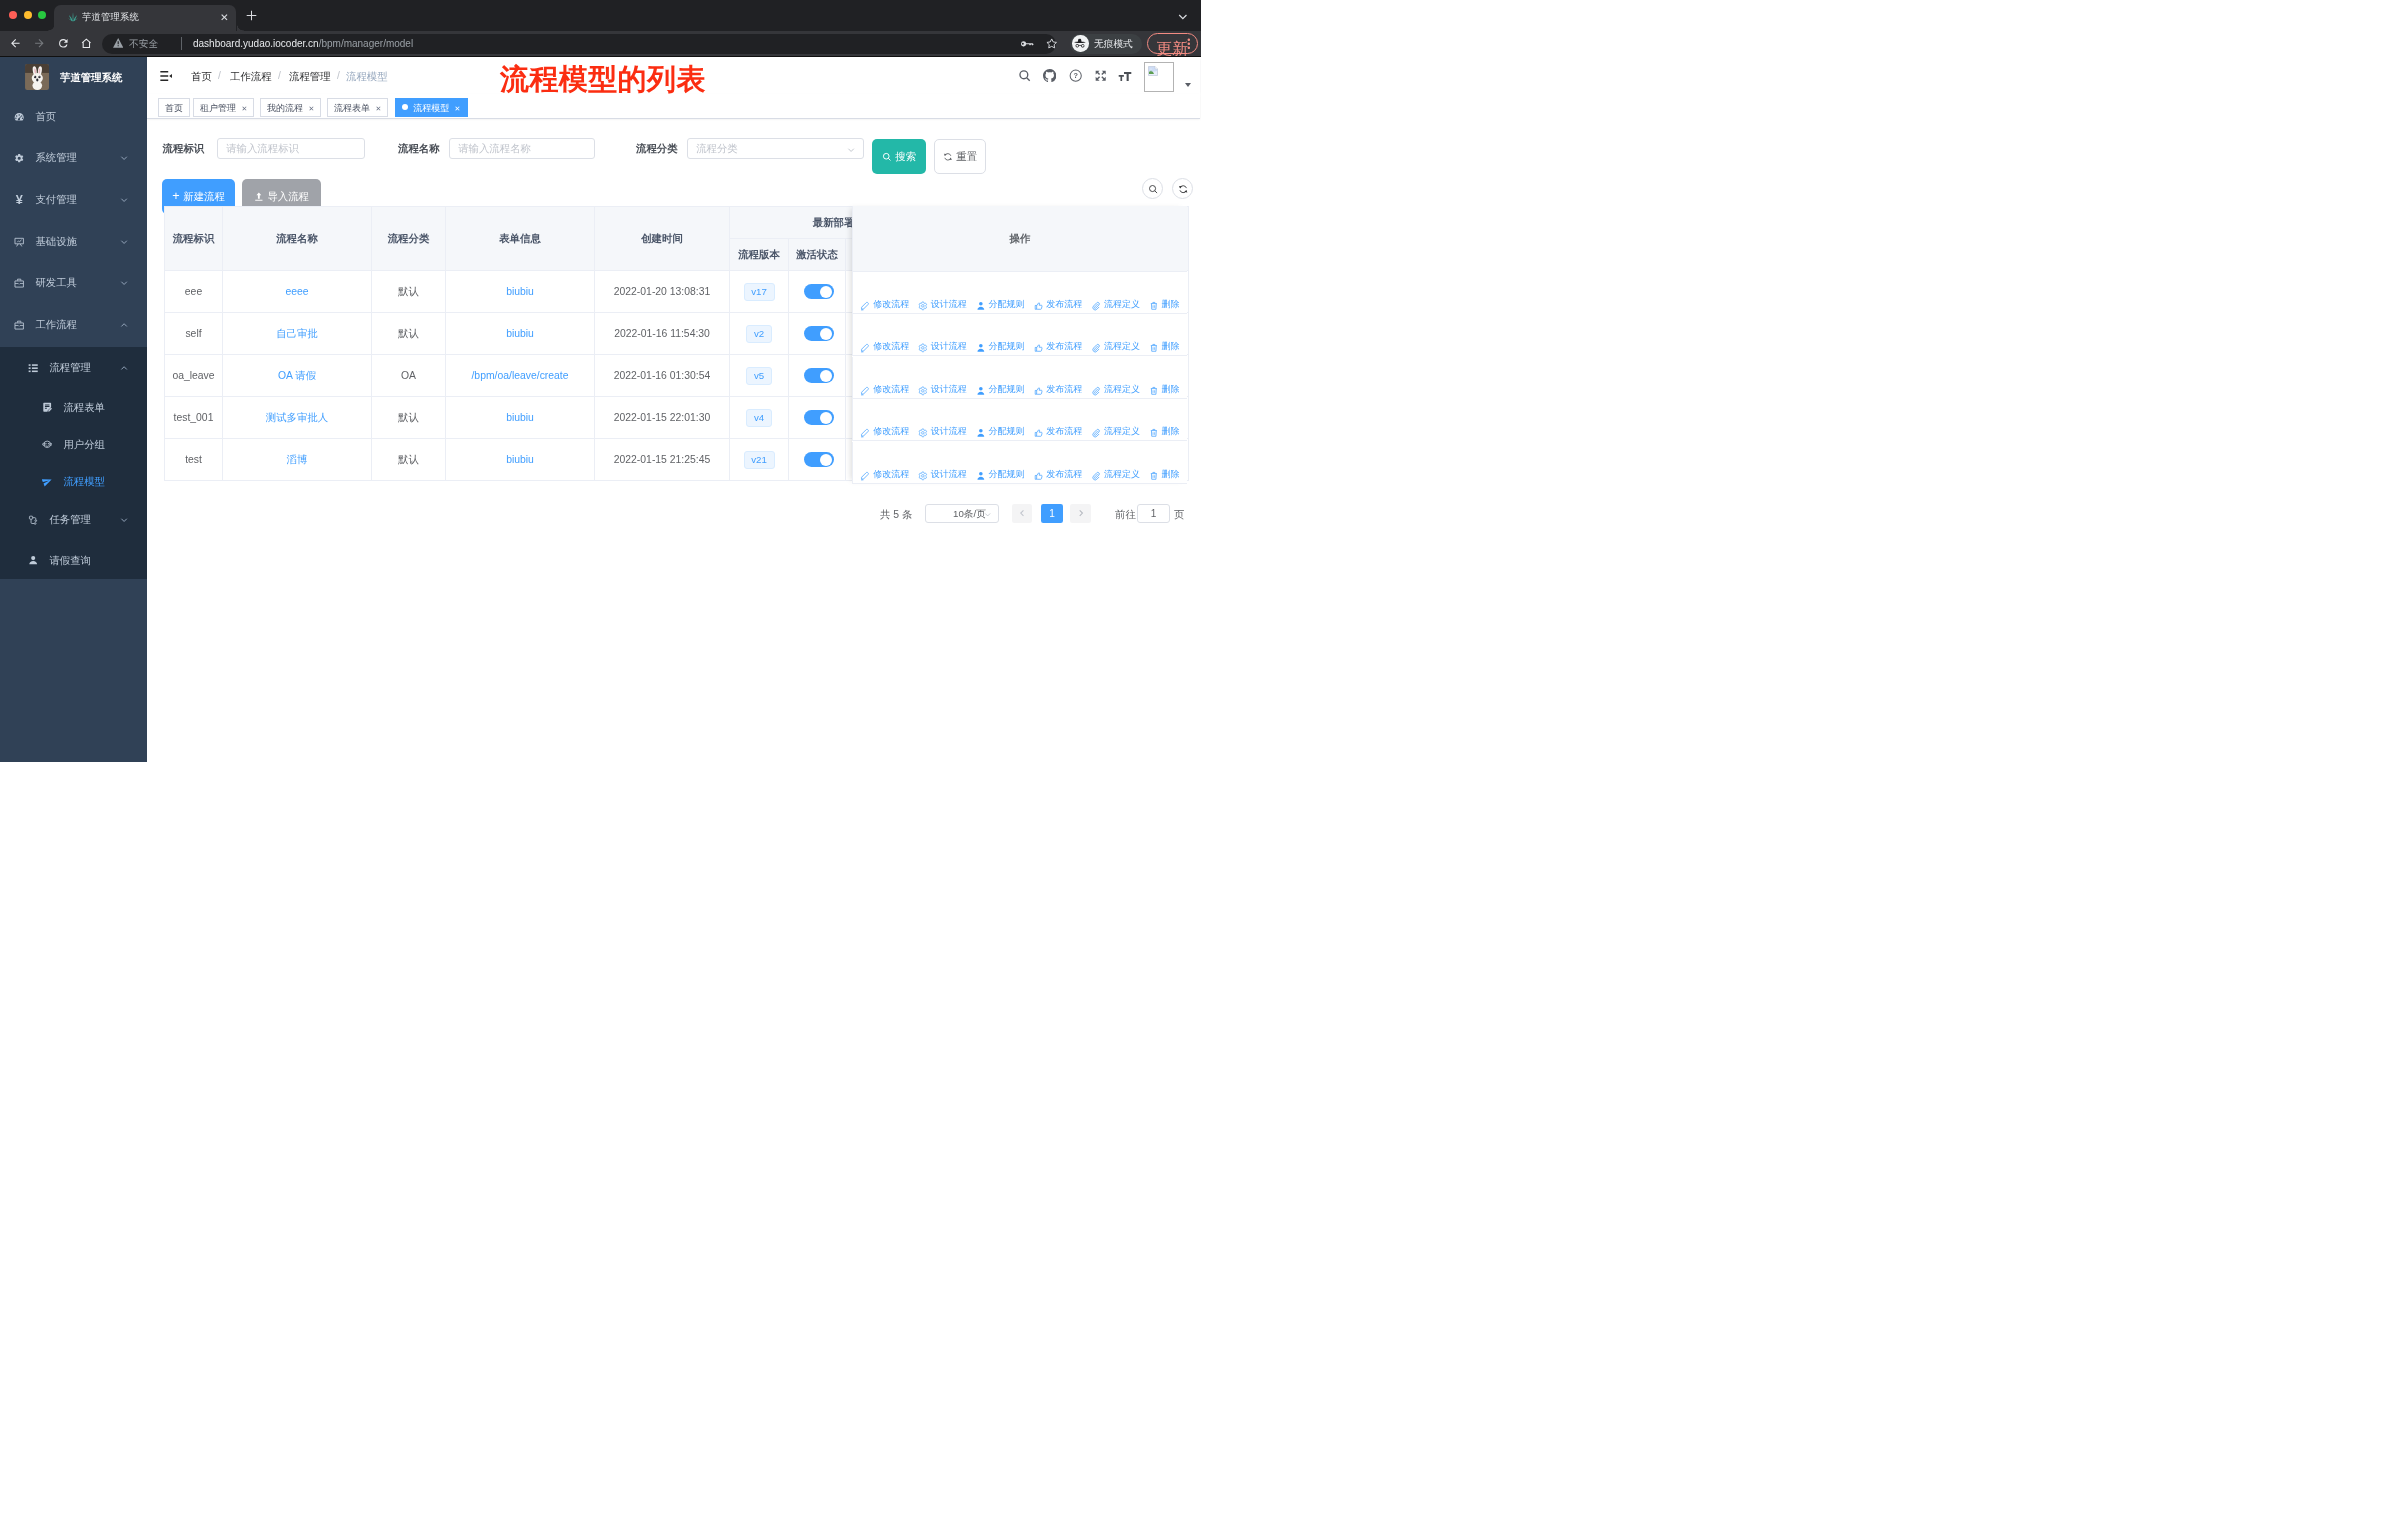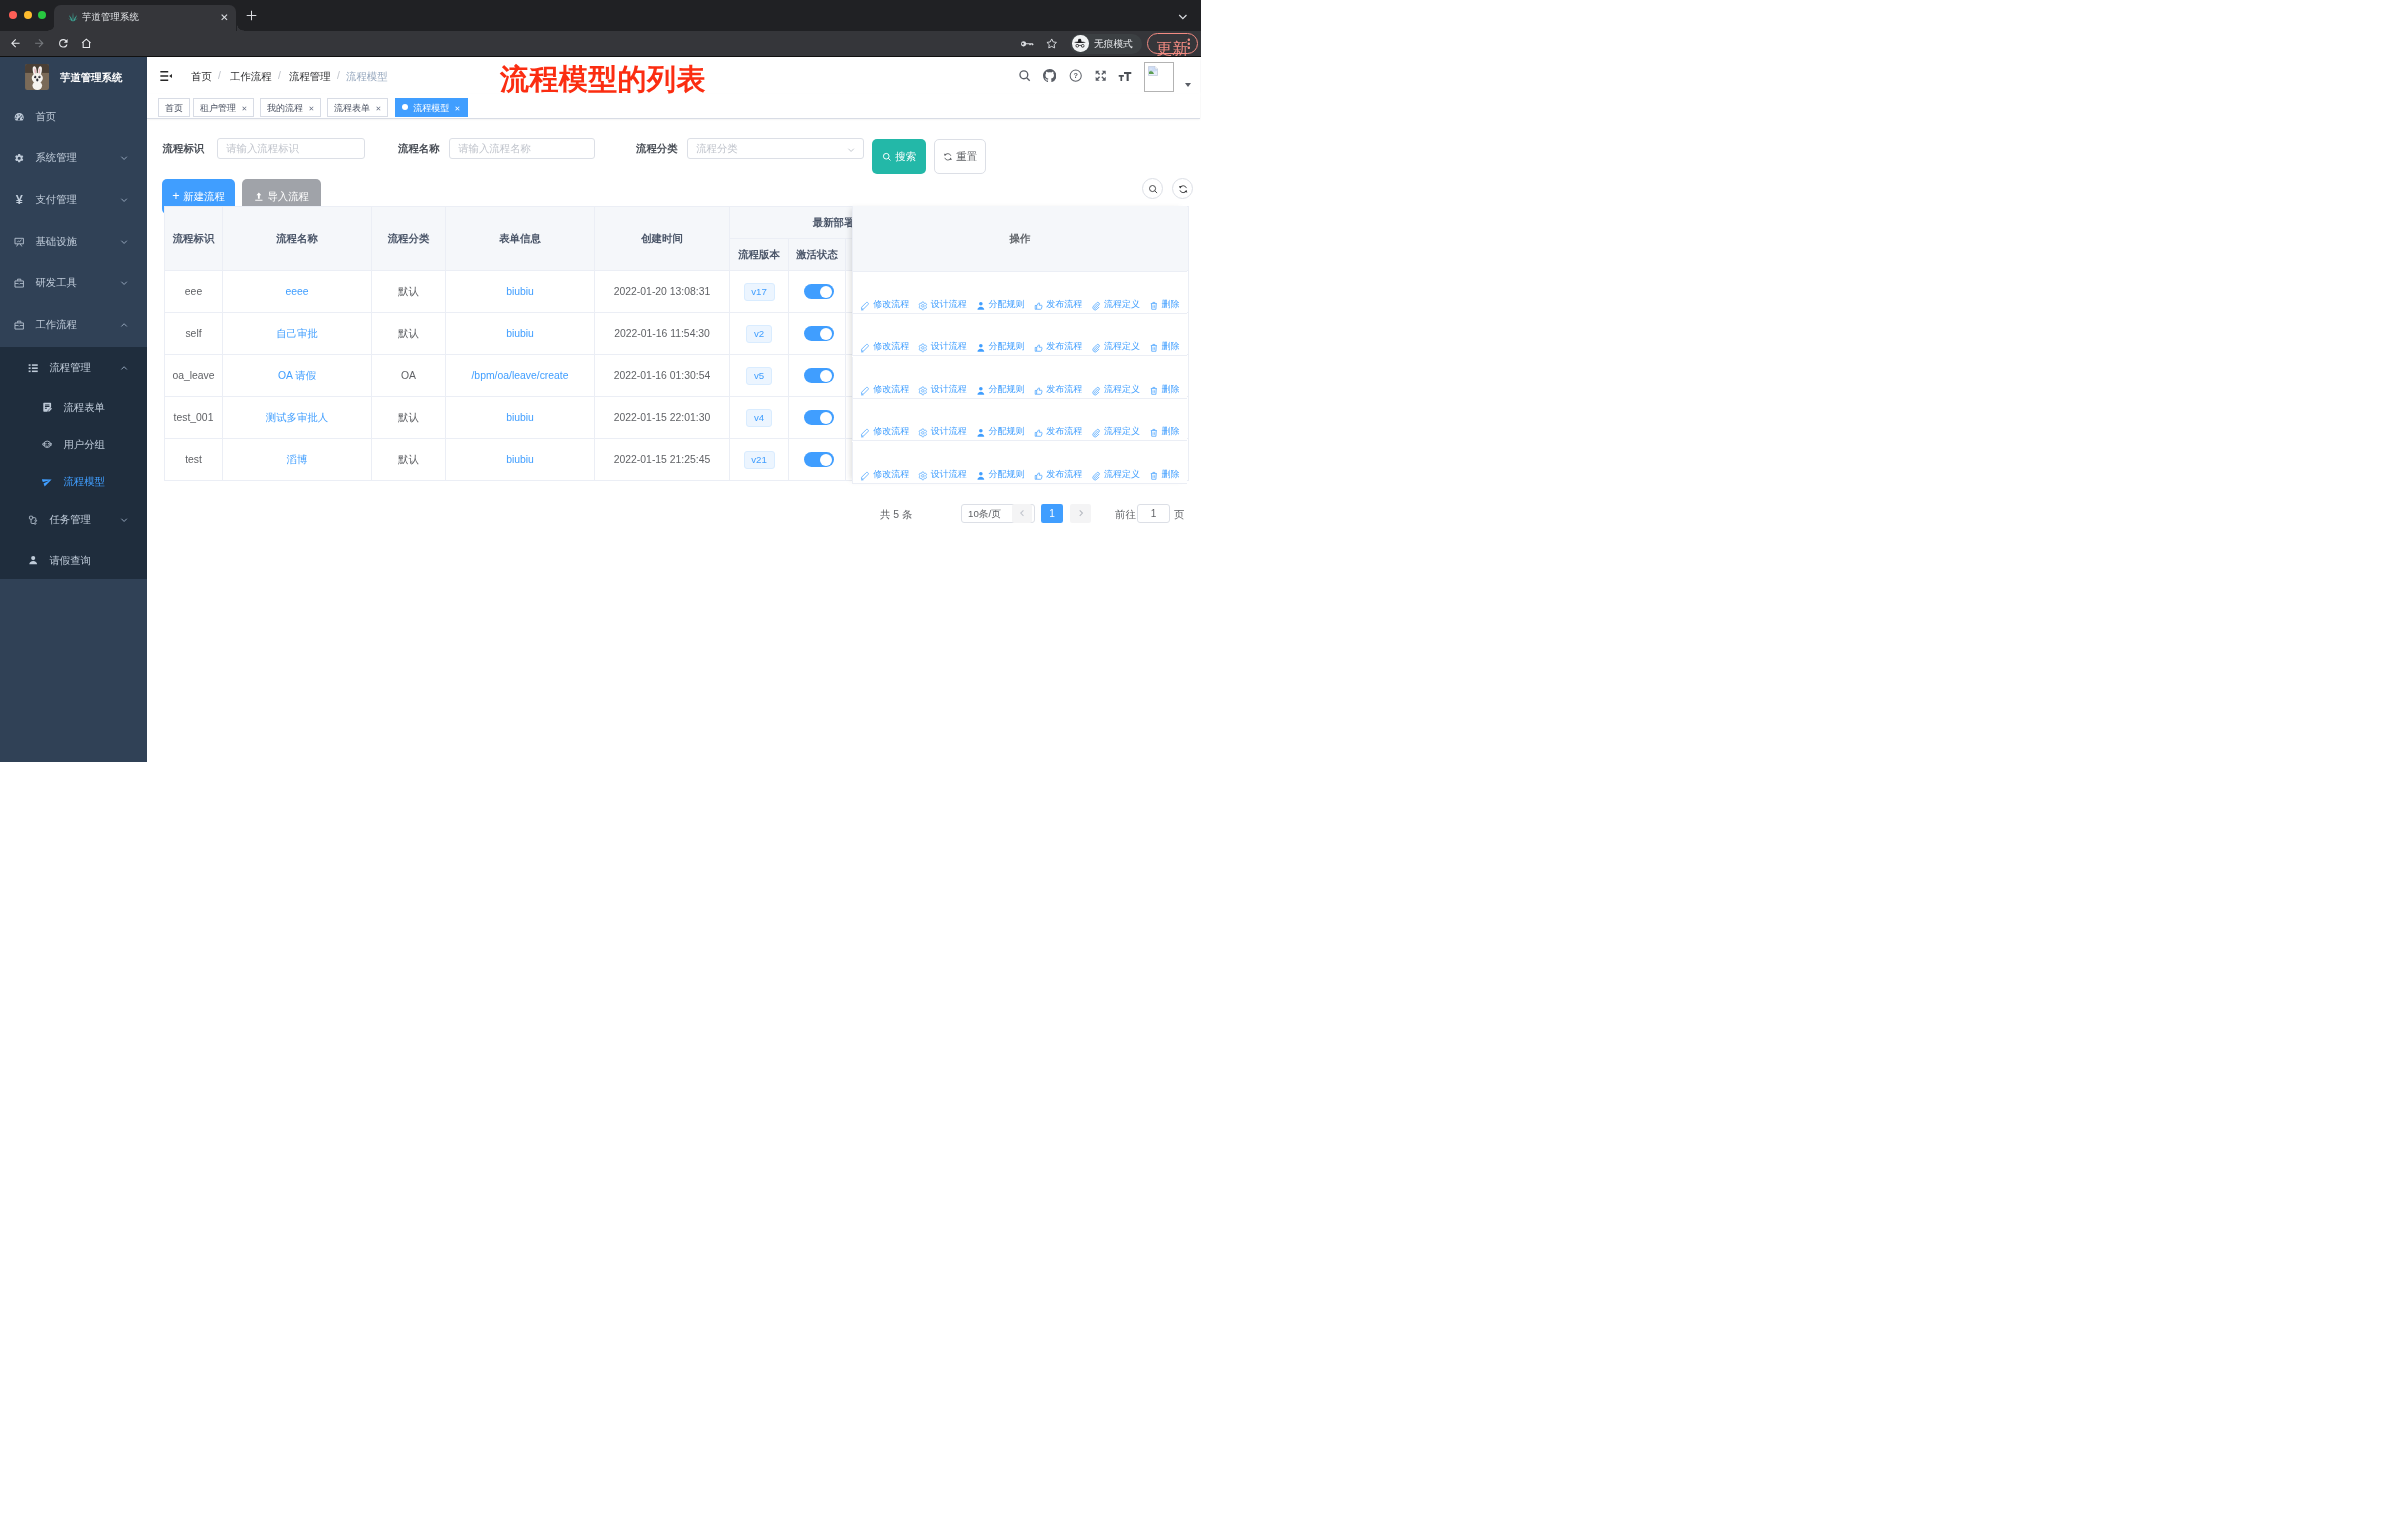--- a/index.html
+++ b/index.html
@@ -112,20 +112,28 @@
     </svg>
   <svg class="abs tbico" style="left:33px;color:#76797d" width="12.7" height="12.7" viewBox="0 0 24 24">
       <path fill="currentColor" d="M4 13h12.17l-5.59 5.59L12 20l8-8-8-8-1.41 1.41L16.17 11H4v2z"></path>
     </svg>
   <svg class="abs tbico" style="left:57px" width="12.7" height="12.7" viewBox="0 0 24 24">
       <path fill="currentColor" d="M17.65 6.35A7.96 7.96 0 0 0 12 4a8 8 0 1 0 7.73 10h-2.08A6 6 0 1 1 12 6c1.66 0 3.14.69 4.22 1.78L13 11h7V4l-2.35 2.35z"></path>
     </svg>
   <svg class="abs tbico" style="left:80px" width="12.7" height="12.7" viewBox="0 0 24 24">
       <path fill="none" stroke="currentColor" stroke-width="2" d="M4 11l8-7 8 7M6 9.5V20h12V9.5"></path>
     </svg>
+  <div class="abs" id="urlbar">
+    <svg class="warn" width="10.4" height="9.7" viewBox="0 0 16 15">
+        <path fill="#9aa0a6" d="M8 0L0 15h16L8 0zm.9 12.9H7.1v-1.8h1.8v1.8zm0-3.2H7.1V5.2h1.8v4.5z"></path>
+      </svg>
+    <span class="nsec">不安全</span>
+    <span class="sep"></span>
+    <span class="url">dashboard.yudao.iocoder.cn<span>/bpm/manager/model</span></span>
+  </div>
   <svg class="abs tbico" style="left:1021px;top:8.2px" width="12.7" height="9.7" viewBox="0 0 24 16">
       <path fill="#dadce0" d="M5 3a5 5 0 1 0 4.9 6h5.1l2 2 2.5-2 2.5 2 2-2-2-2H9.9A5 5 0 0 0 5 3zm-1.5 6.5a1.8 1.8 0 1 1 0-3.6 1.8 1.8 0 0 1 0 3.6z"></path>
     </svg>
   <svg class="abs tbico" style="left:1045px;top:6px" width="13.4" height="13.4" viewBox="0 0 24 24">
       <path fill="none" stroke="#dadce0" stroke-width="1.7" d="M12 3.5l2.6 5.3 5.9.9-4.2 4.1 1 5.8-5.3-2.8-5.3 2.8 1-5.8L3.5 9.7l5.9-.9z"></path>
     </svg>
   <div class="abs" id="incog">
     <span class="cir">
         <svg style="position:absolute;left:2.2px;top:3px" width="12" height="10.4" viewBox="0 0 24 20">
           <g fill="#202124">
@@ -633,21 +641,21 @@
         <span class="alk"><svg width="9.7" height="9.7" viewBox="0 0 24 24">
             <g fill="none" stroke="#409eff" stroke-width="1.8">
               <path d="M4.5 6.5h15M9.5 6V3.5h5V6M6 6.5l.8 14h10.4l.8-14"></path>
               <path d="M10 10.5v6.5M14 10.5v6.5" stroke-width="1.6"></path>
             </g>
           </svg>删除</span>
       </div>
   </div>
 
   <span class="pg" style="left:733px;top:451px">共 5 条</span>
-  <div class="pg" style="left:814px;top:447px;width:74px;height:19.4px;border:0.7px solid #dcdfe6;border-radius:3px;line-height:18px;font-size:9.7px;padding-left:6px;color:#606266">10条/页
+  <div class="pg" style="left:778px;top:447px;width:74px;height:19.4px;border:0.7px solid #dcdfe6;border-radius:3px;line-height:18px;font-size:9.7px;padding-left:27px;color:#606266">10条/页
     <svg style="position:absolute;right:6.7px;top:6px" width="7.4" height="7.4" viewBox="0 0 12 12">
         <path fill="none" stroke="#c0c4cc" stroke-width="1.4" d="M2 4l4 4 4-4"></path>
       </svg>
   </div>
   <div class="pg" style="left:865px;top:447px;width:20px;height:19.4px;background:#f4f4f5;border-radius:2.2px">
     <svg style="position:absolute;left:6px;top:5.2px" width="8.2" height="8.2" viewBox="0 0 12 12">
         <path fill="none" stroke="#c0c4cc" stroke-width="1.5" d="M8 2L4 6l4 4"></path>
       </svg>
   </div>
   <div class="pg" style="left:894px;top:447px;width:22px;height:19.4px;background:#409eff;border-radius:2.2px;color:#fff;text-align:center;line-height:19.4px;font-size:10px">1</div>

